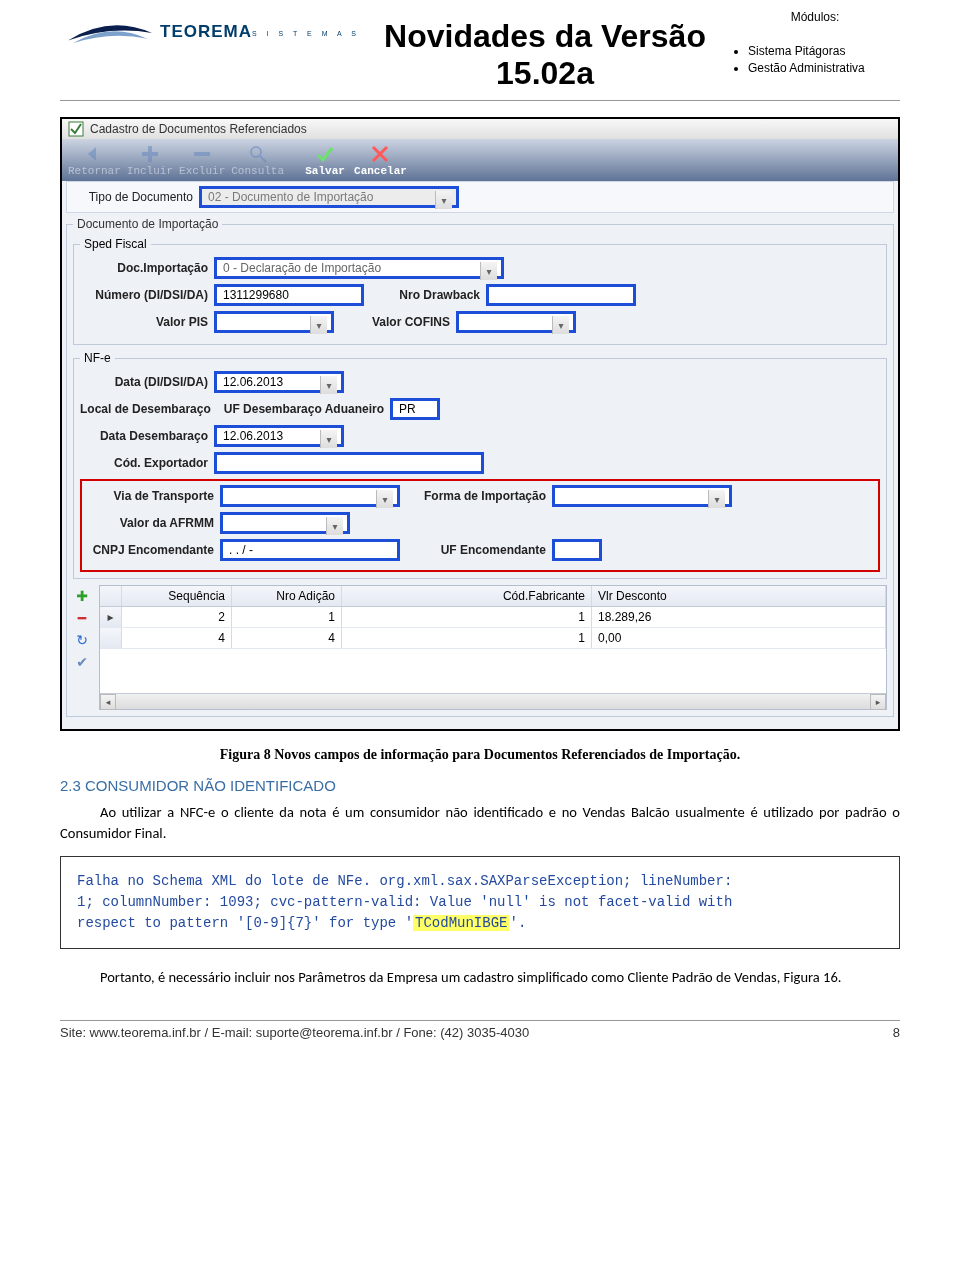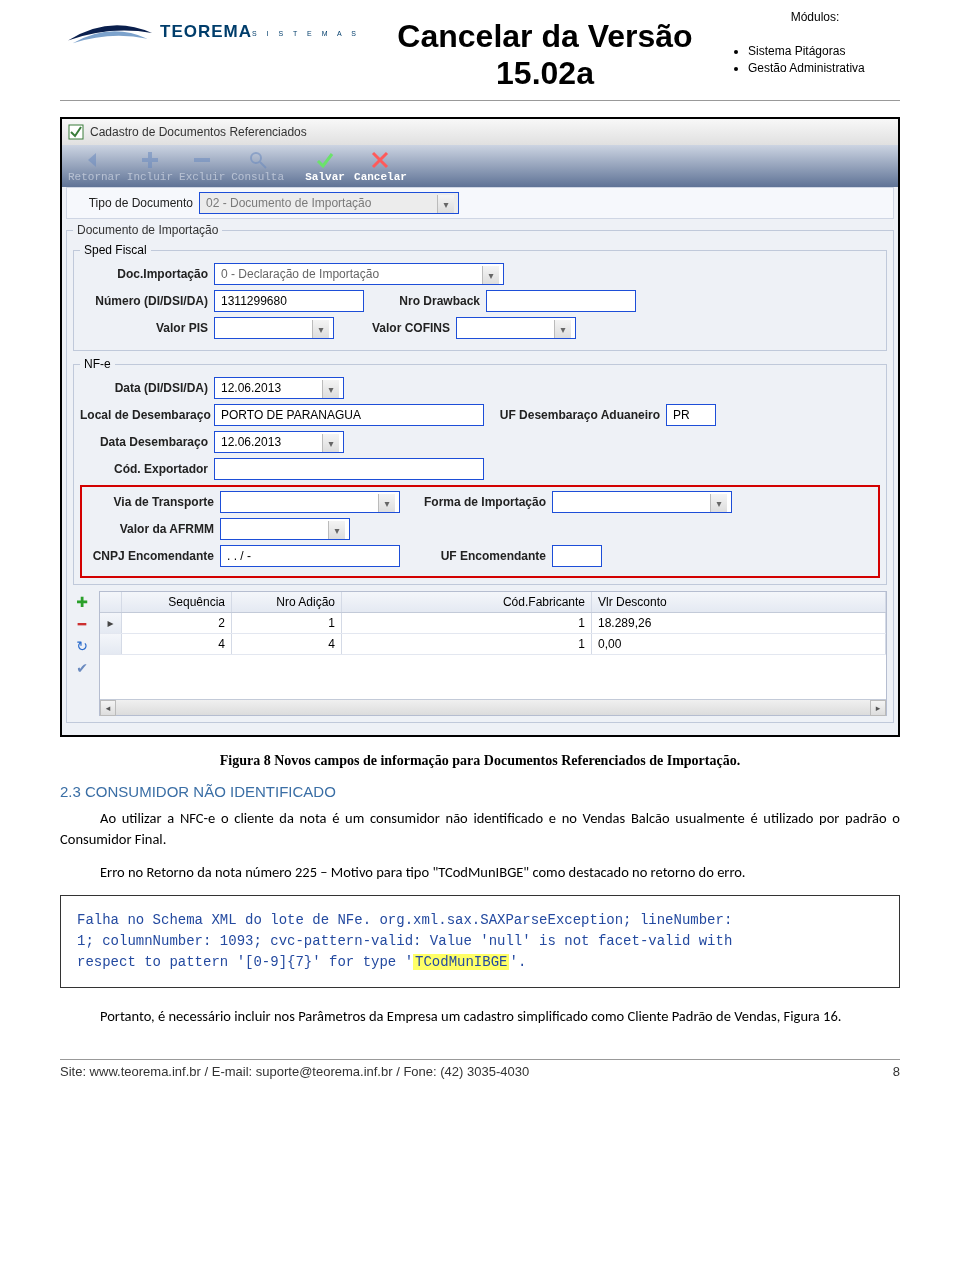--- a/index.html
+++ b/index.html
@@ -10,33 +10,33 @@
   .logo-swoosh { width:100px; height:28px; }
   .logo-text { font-size:17px; font-weight:bold; letter-spacing:1px; color:#003d6b; margin-top:-4px; }
   .logo-sub { font-size:7px; letter-spacing:4px; color:#003d6b; margin-top:-2px; }
   .title { font-size:32px; font-weight:bold; text-align:center; flex:1; padding-top:8px; }
   .modules { font-size:12px; text-align:left; min-width:170px; }
   .modules-title { text-align:center; margin-bottom:20px; }
   .modules li { list-style:disc; margin-left:18px; margin-bottom:3px; }
   hr.topline { border:none; border-top:1px solid #999; margin:6px 0 16px 0; }
 
   .app-window { border:2px solid #000; background:#eef1f6; }
-  .title-bar { background:linear-gradient(#f8f8f8,#e0e0e0); height:26px; display:flex; align-items:center; padding:0 6px; gap:6px; font-size:12px; color:#333; }
+  .title-bar { background:linear-gradient(#f8f8f8,#e0e0e0); height:20px; display:flex; align-items:center; padding:0 6px; gap:6px; font-size:12px; color:#333; }
   .title-bar .win-icon { width:16px; height:16px; }
   .toolbar { background:linear-gradient(#ccd4e2,#5f7396); height:42px; display:flex; align-items:center; gap:6px; padding:0 6px; font-size:11px; color:#e8ecf4; }
   .tb-btn { display:flex; flex-direction:column; align-items:center; gap:1px; min-width:46px;font-family:Liberation Mono, monospace; }
   .tb-btn.disabled { opacity:.55; }
   .tb-icon { width:20px; height:20px; }
   .tb-sep { width:6px; }
   .tb-btn.salvar span, .tb-btn.cancel span { font-weight:bold; color:#fff; }
 
   .form-body { background:#eef1f6; padding:0 4px 6px 4px; }
   .form-row { display:flex; align-items:center; gap:6px; padding:4px 6px; font-size:12px; background:#f6f8fc; border:1px solid #cfd6e4; margin:0 0 2px 0; }
   .label { font-size:12px; color:#222; text-align:right; white-space:nowrap; }
-  .combo, .textbox { background:#fff; border:1px solid #1d4ed8; height:22px; font-size:12px; padding:0 6px; display:flex; align-items:center; }
+  .combo, .textbox { background:#fff; border:3px solid #1d4ed8; height:22px; font-size:12px; padding:0 6px; display:flex; align-items:center; }
   .combo { position:relative; padding-right:22px; color:#666; }
   .combo::after { content:"▾"; position:absolute; right:4px; top:2px; color:#666; background:linear-gradient(#f4f4f4,#ddd); border-left:1px solid #bbb; width:16px; height:18px; display:flex; align-items:center; justify-content:center; font-size:10px; }
   .combo.disabled { background:#ececec; color:#7a7a7a; }
 
   fieldset.group { border:1px solid #c0c9da; margin:4px 0 6px 0; padding:6px 6px 6px 6px; background:#eef1f6; }
   fieldset.group > legend { font-size:12px; color:#333; padding:0 4px; }
   fieldset.inner { border:1px solid #c0c9da; background:#eef1f6; padding:6px; margin-bottom:6px; }
   fieldset.inner > legend { font-size:12px; padding:0 4px; }
   .frow { display:flex; align-items:center; gap:6px; margin-bottom:5px; font-size:12px; }
   .frow .label { width:128px;font-weight:bold; }
@@ -76,21 +76,21 @@
 
   <div class="header">
     <div class="logo-area">
       <svg class="logo-swoosh" viewBox="0 0 100 30">
         <path d="M5 22 Q50 -6 95 14 Q50 6 5 22 Z" fill="#0a1f4d"></path>
         <path d="M10 25 Q50 2 90 20 Q50 12 10 25 Z" fill="#7ca2cc"></path>
       </svg>
       <div class="logo-text">TEOREMA</div>
       <div class="logo-sub">S I S T E M A S</div>
     </div>
-    <div class="title">Cancelar da Versão 15.02a</div>
+    <div class="title">Novidades da Versão 15.02a</div>
     <div class="modules">
       <div class="modules-title">Módulos:</div>
       <ul>
         <li>Sistema Pitágoras</li>
         <li>Gestão Administrativa</li>
       </ul>
     </div>
   </div>
   <hr class="topline">
 
@@ -176,21 +176,20 @@
         </fieldset>
 
         <fieldset class="inner">
           <legend>NF-e</legend>
           <div class="frow">
             <span class="label">Data (DI/DSI/DA)</span>
             <div class="combo" style="width:130px;color:#000">12.06.2013</div>
           </div>
           <div class="frow">
             <span class="label">Local de Desembaraço</span>
-            <div class="textbox" style="width:270px">PORTO DE PARANAGUA</div>
             <span class="label" style="width:170px">UF Desembaraço Aduaneiro</span>
             <div class="textbox" style="width:50px">PR</div>
           </div>
           <div class="frow">
             <span class="label">Data Desembaraço</span>
             <div class="combo" style="width:130px;color:#000">12.06.2013</div>
           </div>
           <div class="frow">
             <span class="label">Cód. Exportador</span>
             <div class="textbox" style="width:270px"></div>
@@ -258,21 +257,20 @@
   </div>
 
   <div class="caption">Figura 8 Novos campos de informação para Documentos Referenciados de Importação.</div>
 
   <div class="section-head">
     <span>2.3</span>
     <span>CONSUMIDOR NÃO IDENTIFICADO</span>
   </div>
 
   <p class="body-text indent">Ao utilizar a NFC-e o cliente da nota é um consumidor não identificado e no Vendas Balcão usualmente é utilizado por padrão o Consumidor Final.</p>
-  <p class="body-text indent">Erro no Retorno da nota número 225 – Motivo para tipo "TCodMunIBGE" como destacado no retorno do erro.</p>
 
   <div class="errbox">
     <div>Falha no Schema XML do lote de NFe. org.xml.sax.SAXParseException; lineNumber:</div>
     <div>1; columnNumber: 1093; cvc-pattern-valid: Value 'null' is not facet-valid with</div>
     <div>
       <span>respect to pattern '[0-9]{7}' for type '</span><span class="hl">TCodMunIBGE</span><span>'.</span>
     </div>
   </div>
 
   <p class="body-text indent">Portanto, é necessário incluir nos Parâmetros da Empresa um cadastro simplificado como Cliente Padrão de Vendas, Figura 16.</p>

